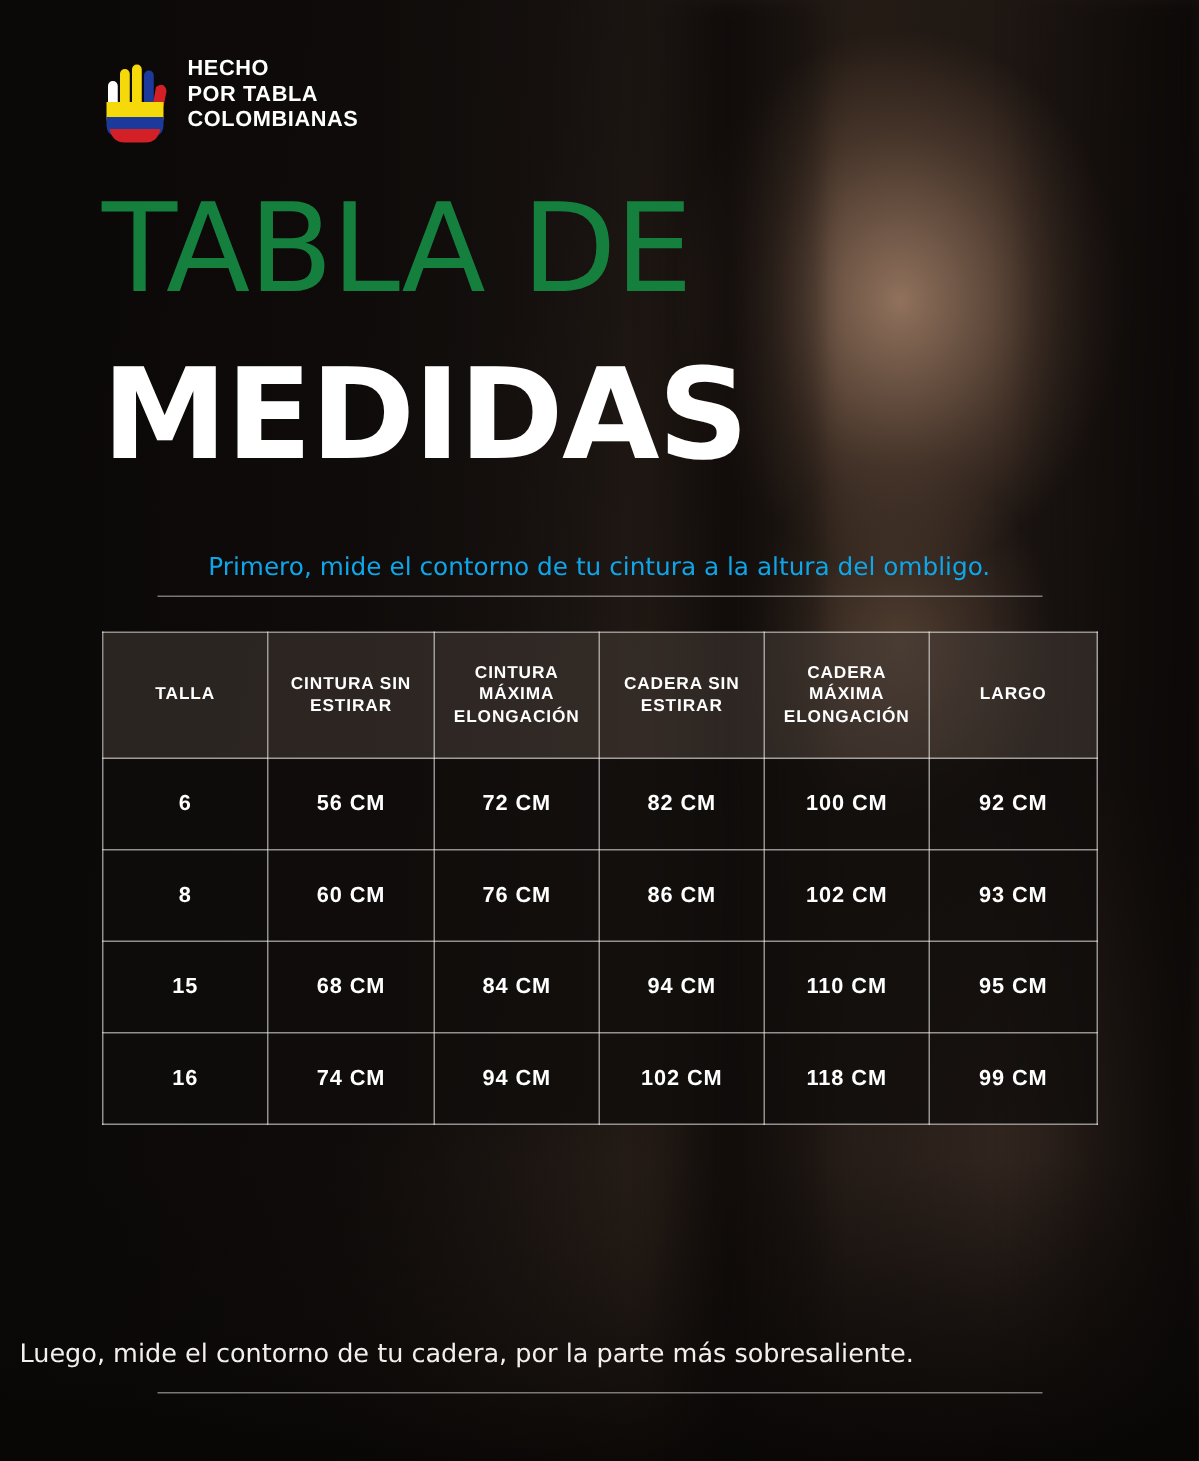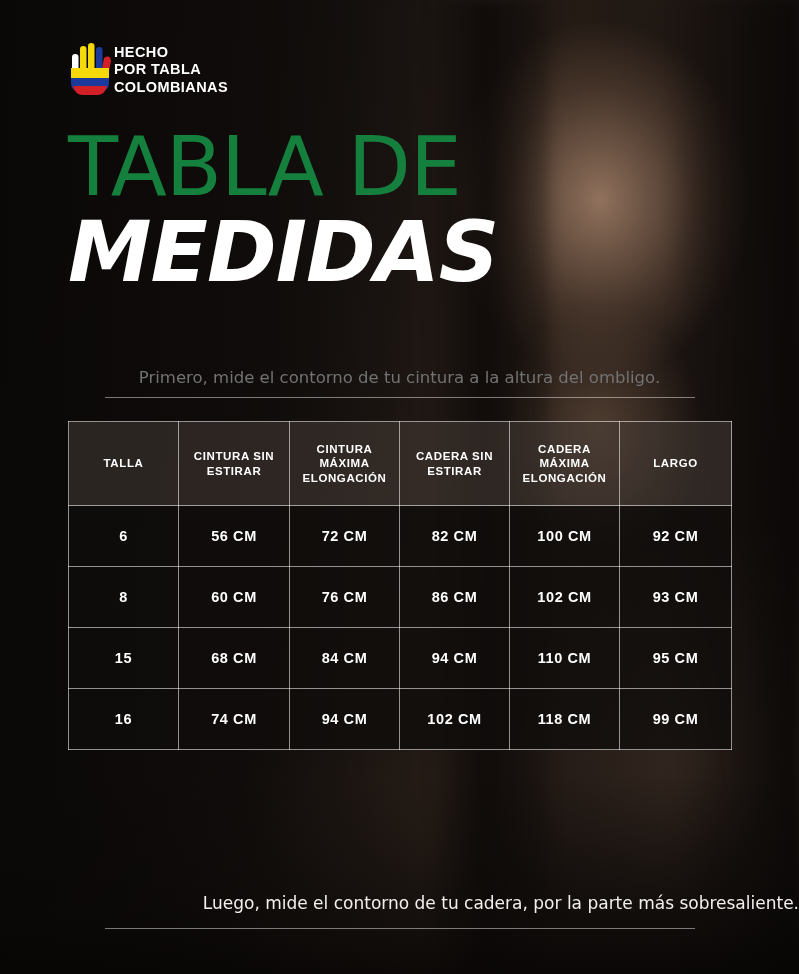--- a/index.html
+++ b/index.html
@@ -52,22 +52,21 @@
     background: linear-gradient(90deg, rgba(10,8,7,0.92) 0%, rgba(12,9,8,0.72) 55%, rgba(12,9,8,0) 100%);
   }
 
   .content { position: relative; z-index: 5; }
 
   
   .logo-row {
     position: absolute;
     left: 68px; top: 38px;
     display: flex;
-    align-items: center;
-    gap: 0;
+    gap: 11px;
   }
   .logo-mark {
     position: relative;
     width: 46px;
     height: 64px;
   }
   .logo-text {
     color: #ffffff;
     font-weight: bold;
     font-size: 14.5px;
@@ -82,49 +81,48 @@
     left: 68px; top: 128px;
     color: #15803d;
     font-size: 82px;
     line-height: 0.96;
     letter-spacing: -1px;
     font-weight: 400;
     font-family: "DejaVu Sans", sans-serif;
   }
   .title2 {
     position: absolute;
-    left: 68px; top: 212px;
+    left: 68px; top: 236px;
     color: #ffffff;
     font-size: 84px;
     line-height: 0.96;
     letter-spacing: -1px;
     font-weight: bold;
     font-family: "DejaVu Sans", sans-serif;
-    font-style: italic;
   }
 
   
   .instr-top {
     position: absolute;
     left: 0; right: 0; top: 368px;
     text-align: center;
-    color: #737373;
+    color: #0ea5e9;
     font-size: 16.5px;
     font-family: "DejaVu Sans", sans-serif;
   }
   .rule-top {
     position: absolute;
     left: 105px; top: 397px;
     width: 590px; height: 1px;
     background: rgba(255,255,255,0.45);
   }
   .instr-bottom {
     position: absolute;
-    left: 0; right: 0; top: 893px;
-    text-align: right;
+    left: 13px; right: 0; top: 893px;
+    text-align: left;
     color: #f2efed;
     font-size: 17px;
     font-family: "DejaVu Sans", sans-serif;
   }
   .rule-bottom {
     position: absolute;
     left: 105px; top: 928px;
     width: 590px; height: 1px;
     background: rgba(255,255,255,0.45);
   }

